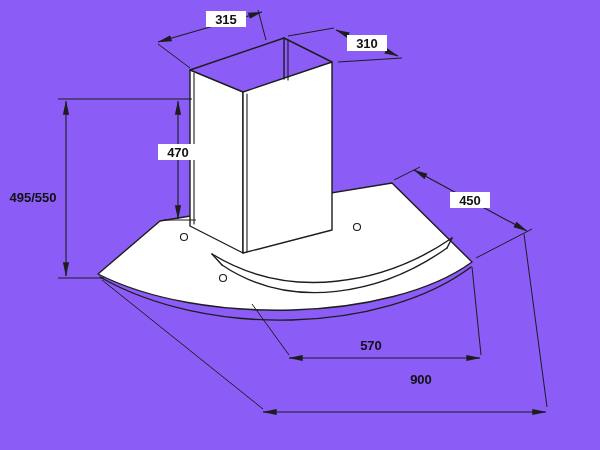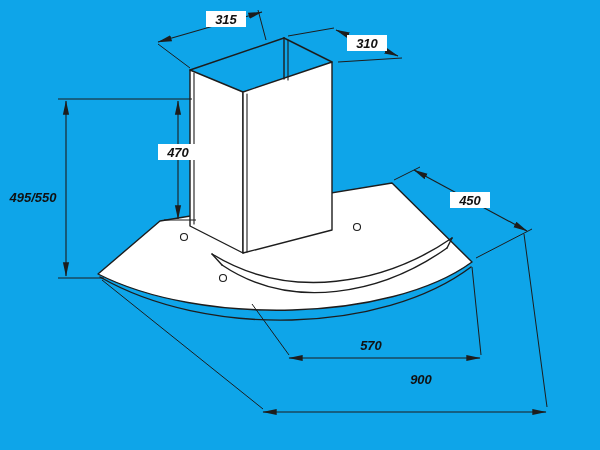--- a/index.html
+++ b/index.html
@@ -8,22 +8,21 @@
     width: 600px;
     height: 450px;
     background: #ffffff;
     font-family: "Liberation Sans", sans-serif;
     overflow: hidden;
   }
   .canvas-wrap {
     width: 600px;
     height: 450px;
     position: relative;
-    background: #0ea5e9;
-    font-style: italic;
+    background: #8b5cf6;
   }
   svg { display: block; }
   .obj {
     fill: none;
     stroke: #1d1d1d;
     stroke-width: 1.4;
     stroke-linejoin: round;
     stroke-linecap: round;
   }
   .obj-fill {

